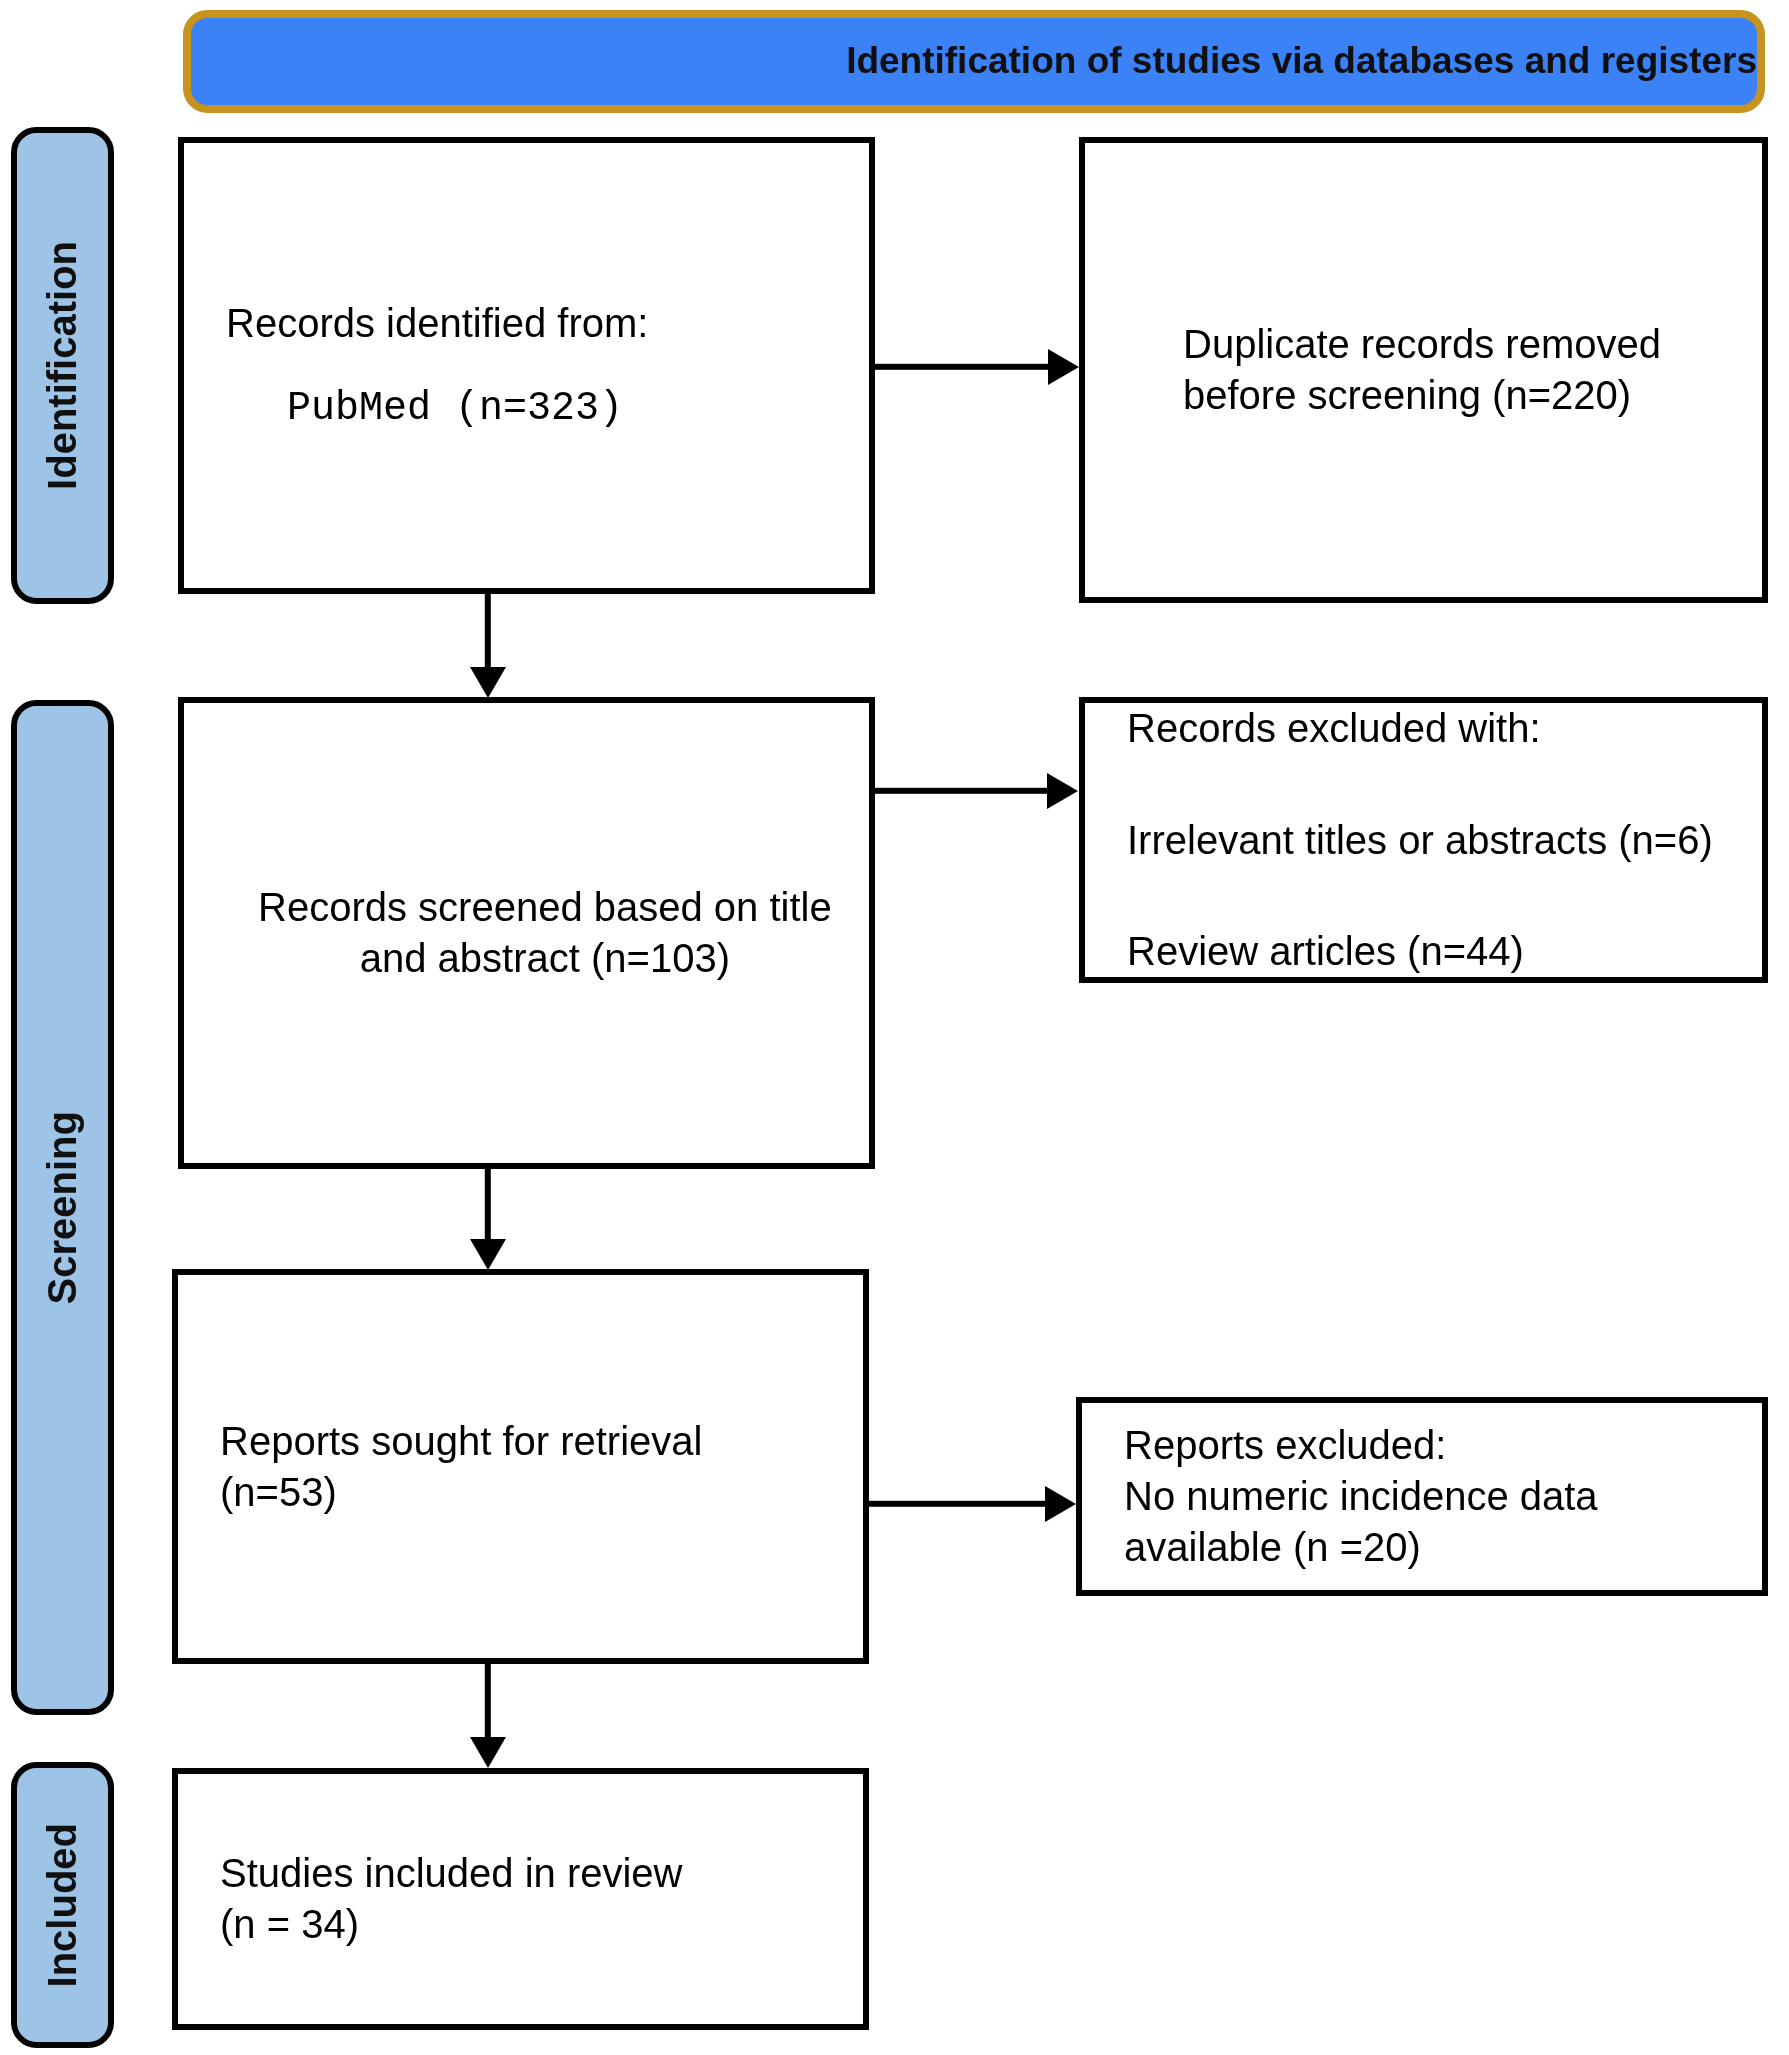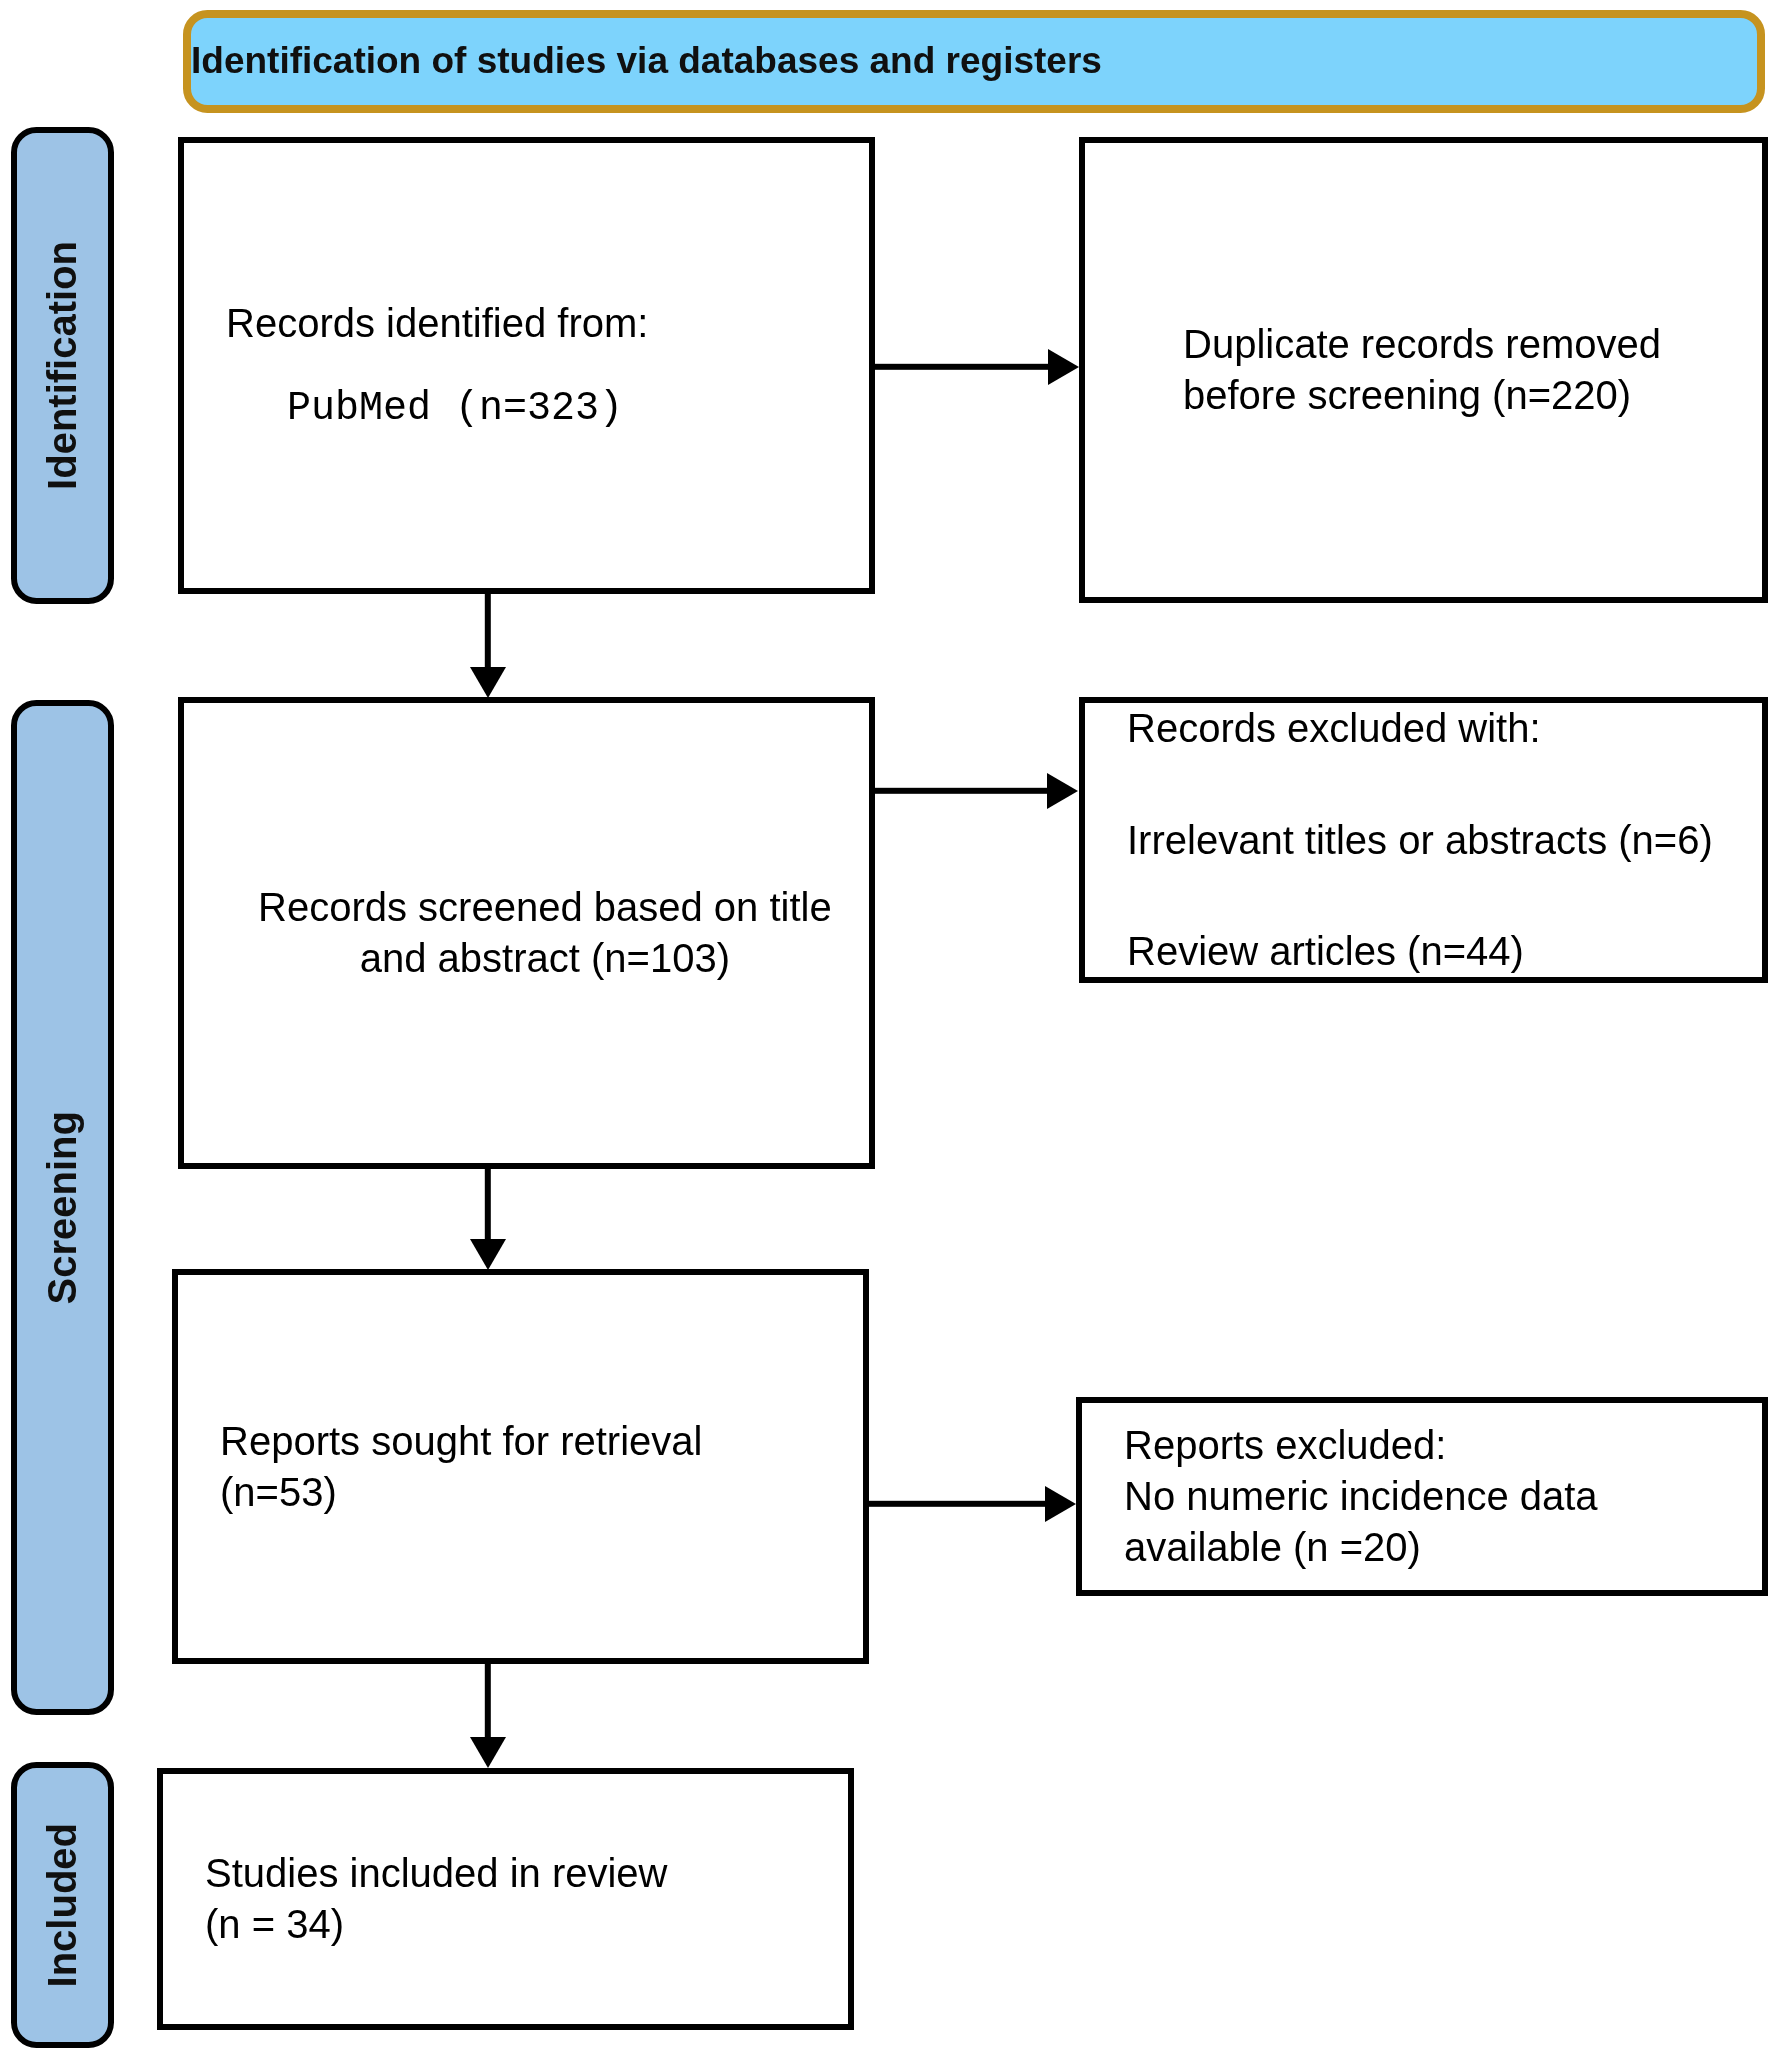--- a/index.html
+++ b/index.html
@@ -2,22 +2,22 @@
 <html style="font-size:8.5px"><head>
 <meta charset="utf-8">
 <style>
   html,body { margin:0; padding:0; background:#ffffff; }
   body { width:1790px; height:2056px; font-family:"Liberation Sans", sans-serif; color:#000; }
   .canvas { position:relative; width:1790px; height:2056px; background:#fff; overflow:hidden; }
 
   
   .banner {
     position:absolute; left:183px; top:9.5px; width:1582px; height:103px;
-    background:#7dd3fc; border:8.5px solid #C6931F; border-radius:24.4px;
-    box-sizing:border-box; display:flex; align-items:center; justify-content:flex-start;
+    background:#3b82f6; border:8.5px solid #C6931F; border-radius:24.4px;
+    box-sizing:border-box; display:flex; align-items:center; justify-content:flex-end;
   }
   .banner span { font-size:37px; font-weight:bold; color:#101010; white-space:nowrap; }
 
   
   .stage {
     position:absolute; left:10.6px; width:103px;
     background:#9DC3E6; border:6.4px solid #000; border-radius:25.4px;
     box-sizing:border-box; display:flex; align-items:center; justify-content:center;
   }
   .stage span {
@@ -36,21 +36,21 @@
     font-size:40px; line-height:51px;
   }
   .box div { white-space:nowrap; }
   .box .indent { padding-left:61px;font-family:Liberation Mono, monospace; }
   .box.b-identified { left:178px;  top:137px;  width:697px; height:457px;gap:34px; }
   .box.b-duplicates { left:1079px; top:137px;  width:689px; height:466px; padding-left:98px; }
   .box.b-screened   { left:178px;  top:697px; width:697px; height:472px;text-align:center; }
   .box.b-excluded1  { left:1079px; top:697px; width:689px; height:286px;justify-content:space-between; }
   .box.b-sought     { left:172px;  top:1269px; width:697px; height:395px; }
   .box.b-excluded2  { left:1076px; top:1397px; width:692px; height:199px; }
-  .box.b-included   { left:157px;  top:1768px; width:697px; height:262px; }
+  .box.b-included   { left:172px;  top:1768px; width:697px; height:262px; }
 
   
   .arrow { position:absolute; }
   .arrow .shaft { position:absolute; background:#000; }
   .arrow .head  { position:absolute; width:0; height:0; }
 
   .arrow.right .shaft { left:0; top:50%; transform:translateY(-50%); height:6.4px; width:calc(100% - 26.5px); }
   .arrow.right .head  { right:0; top:50%; transform:translateY(-50%);
     border-left:31px solid #000; border-top:18px solid transparent; border-bottom:18px solid transparent; }
 

